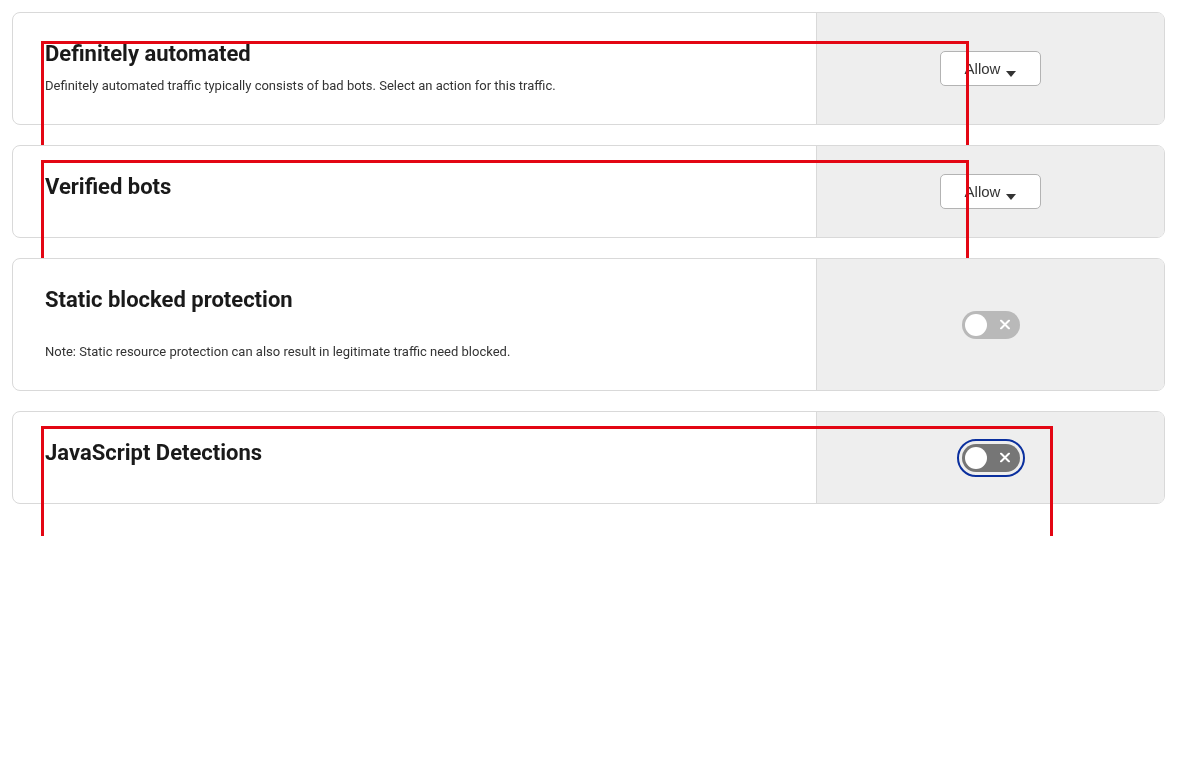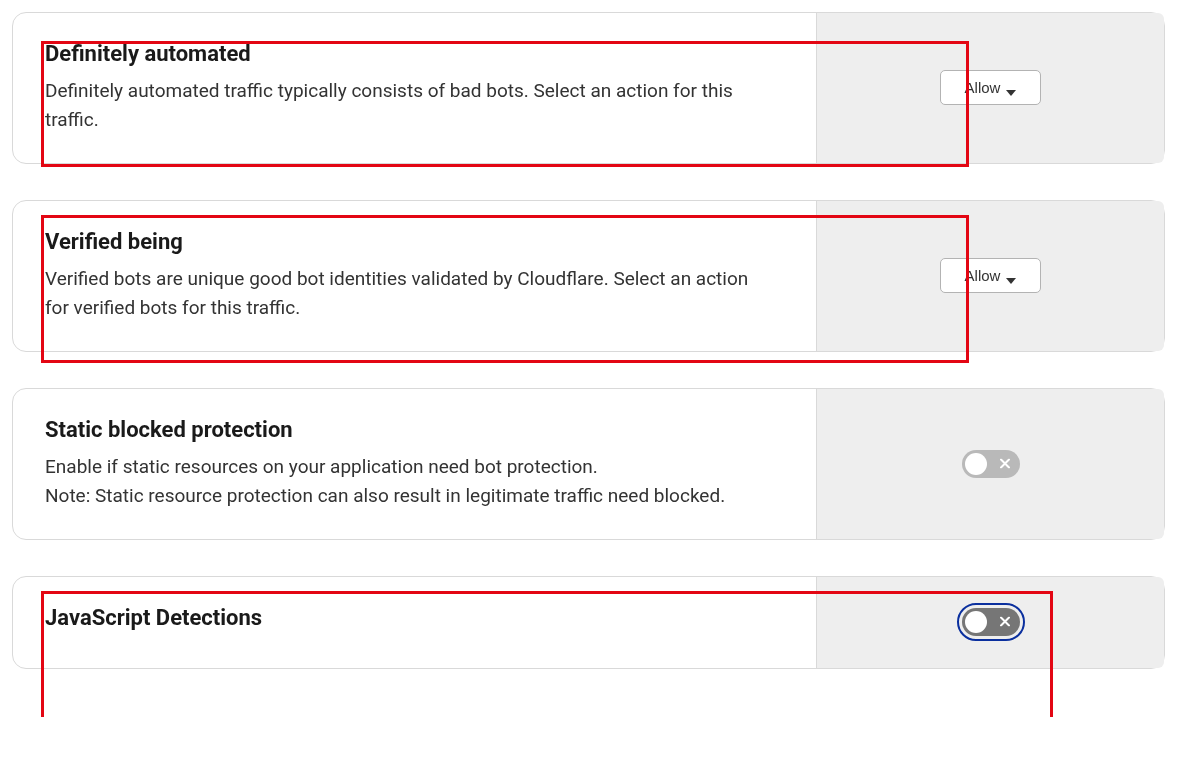--- a/index.html
+++ b/index.html
@@ -7,22 +7,22 @@
     margin: 0;
     padding: 12px;
     font-family: -apple-system, BlinkMacSystemFont, "Segoe UI", Roboto, Helvetica, Arial, sans-serif;
     background: #fff;
     color: #222;
     width: 1177px;
   }
   .card {
     display: flex;
     border: 1px solid #d9d9d9;
-    border-radius: 14px;
-    margin-bottom: 36px;
+    border-radius: 8px;
+    margin-bottom: 20px;
     background: #fff;
     overflow: visible;
     position: relative;
     gap: 23px;
   }
   .card-left {
     flex: 1;
     padding: 28px 32px;
   }
   .card-right {
@@ -35,21 +35,21 @@
     border-top-right-radius: 6px;
     border-bottom-right-radius: 6px;
   }
   .card-title {
     font-size: 22px;
     font-weight: 700;
     margin: 0 0 10px 0;
     color: #1a1a1a;
   }
   .card-desc {
-    font-size: 19px;
+    font-size: 13px;
     line-height: 1.55;
     color: #333;
     margin: 0;
   }
   .card-desc .bold { font-weight: 400; }
   .card-desc a {
     color: #0051c3;
     text-decoration: underline;
     text-underline-offset: 3px;
   }
@@ -124,41 +124,40 @@
             <path d="M0 0 L5 6 L10 0 Z" fill="#333"></path>
           </svg>
       </span>
     </button>
   </div>
   <div class="highlight" style="left:28px; top:28px; width:928px; height:126px;"></div>
 </div>
 
 <div class="card">
   <div class="card-left">
-    <h2 class="card-title">Verified being</h2>
-    <p class="card-desc">Verified bots are unique good bot identities validated by Cloudflare. Select an action for verified bots for this traffic.</p>
+    <h2 class="card-title">Verified bots</h2>
   </div>
   <div class="card-right">
     <button class="select-btn">
       <span>Allow</span>
       <span class="chevron">
         <svg width="10" height="6" viewBox="0 0 10 6">
             <path d="M0 0 L5 6 L10 0 Z" fill="#333"></path>
           </svg>
       </span>
     </button>
   </div>
   <div class="highlight" style="left:28px; top:14px; width:928px; height:148px;"></div>
 </div>
 
 <div class="card">
   <div class="card-left">
     <h2 class="card-title">Static blocked protection</h2>
     <p class="card-desc">
-      <span>Enable if static resources on your application need bot protection.</span><br>
+      <br>
       <span class="bold">Note</span><span>: Static resource protection can also result in legitimate traffic need blocked.</span>
     </p>
   </div>
   <div class="card-right">
     <div class="toggle">
       <div class="toggle-thumb"></div>
       <span class="toggle-x">
         <svg width="10" height="10" viewBox="0 0 10 10">
             <path d="M1 1 L9 9 M9 1 L1 9" stroke="#fff" stroke-width="2" stroke-linecap="round"></path>
           </svg>

